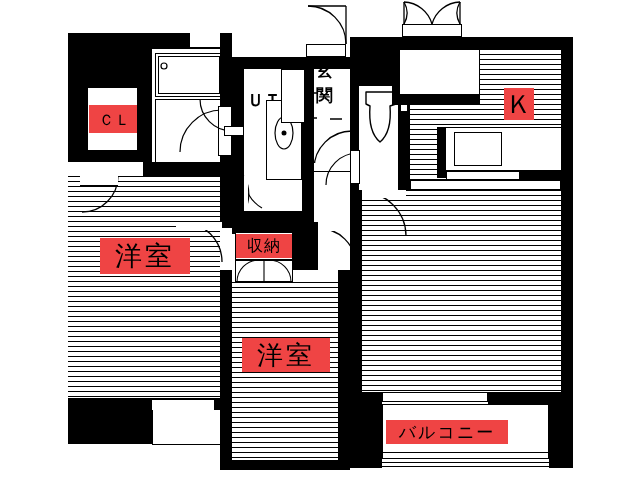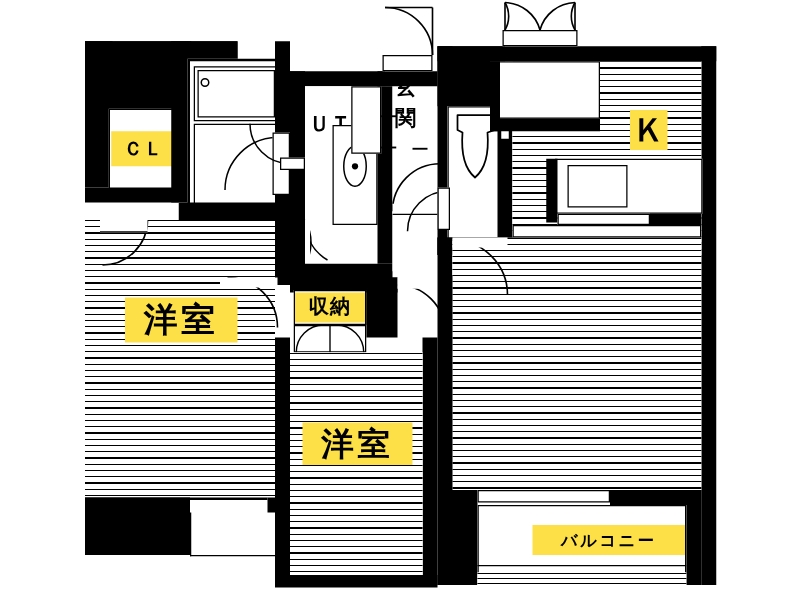--- a/index.html
+++ b/index.html
@@ -25,22 +25,22 @@
   
   .box{position:absolute;background:#ffffff;border:1px solid #000;box-sizing:border-box;}
   .box2{position:absolute;background:#ffffff;border:2px solid #000;box-sizing:border-box;}
 
   
   .label{position:absolute;color:#000;font-weight:700;white-space:nowrap;
     letter-spacing:2px;line-height:1;}
   .label.jp{font-family:"DejaVu Sans","Liberation Sans",sans-serif;}
 
   
-  .label-bg{position:absolute;background:#fde047;display:flex;align-items:center;justify-content:center;
-    color:#000;font-weight:700;white-space:nowrap;line-height:1;}
+  .label-bg{position:absolute;background:#ef4444;display:flex;align-items:center;justify-content:center;
+    color:#000;font-weight:400;white-space:nowrap;line-height:1;}
 
   svg.ov{position:absolute;left:0;top:0;width:640px;height:480px;overflow:visible;}
   .wm{position:absolute;color:rgba(170,170,170,.35);font-weight:700;
      font-family:"Liberation Sans",sans-serif;letter-spacing:6px;pointer-events:none;}
 </style>
 </head>
 <body>
 
 <div id="plan">
 
@@ -223,18 +223,18 @@
 
 
   <div class="wall" style="left:350px;top:392px;width:32px;height:12px;"></div>
   <div class="wall" style="left:488px;top:392px;width:73px;height:12px;"></div>
   <div class="box" style="left:382px;top:392px;width:106px;height:10px;"></div>
 
   <div class="wall" style="left:350px;top:404px;width:32px;height:64px;"></div>
   <div class="wall" style="left:549px;top:404px;width:12px;height:64px;"></div>
   <div class="box" style="left:382px;top:404px;width:167px;height:58px;"></div>
   <div class="line" style="left:382px;top:452px;width:167px;height:1px;"></div>
-  <div class="label-bg jp" style="left:426px;top:420px;width:122px;height:24px;font-size:13px;letter-spacing:2px;">バルコニー</div>
+  <div class="label-bg jp" style="left:386px;top:420px;width:122px;height:24px;font-size:17px;letter-spacing:2px;">バルコニー</div>
 
   <div class="hatch-dense" style="left:382px;top:458px;width:167px;height:10px;"></div>
 
 
 </div>
 
 </body></html>

